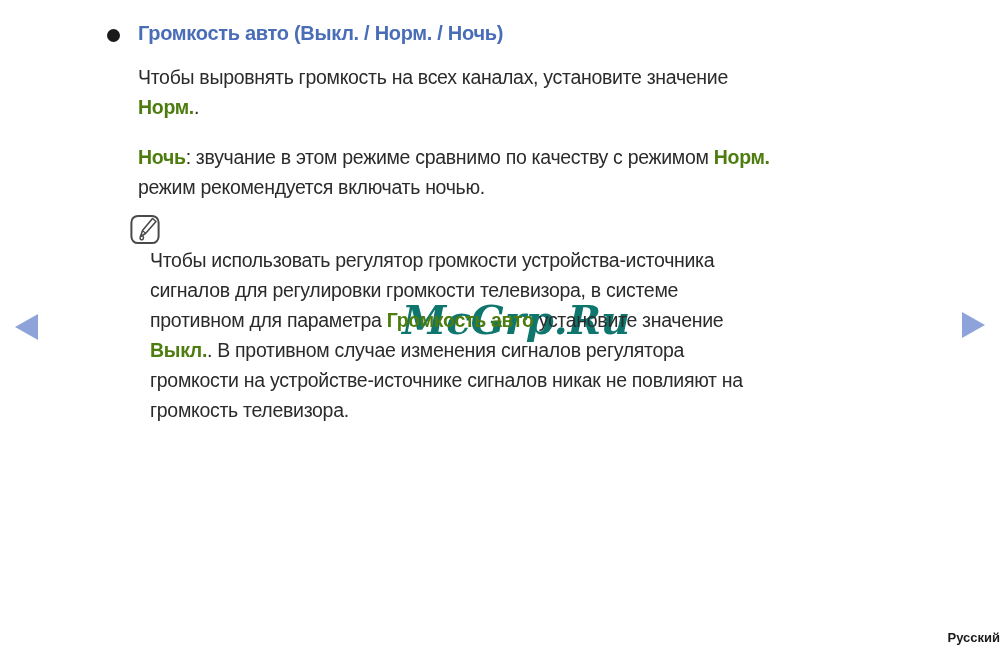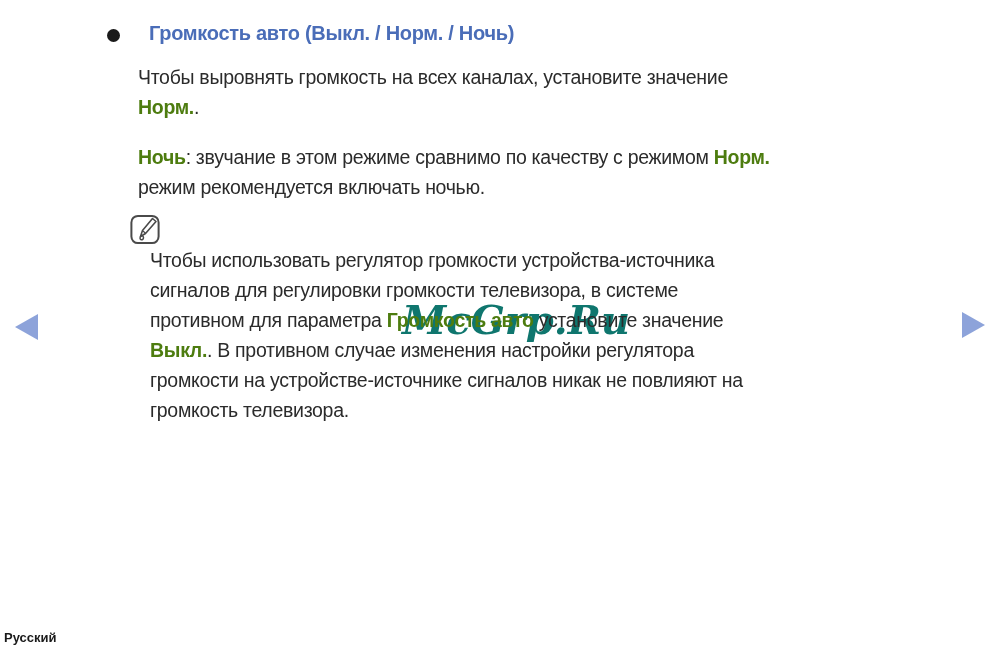--- a/index.html
+++ b/index.html
@@ -28,21 +28,21 @@
     height: 13px;
     border-radius: 50%;
     background: #1a1a1a;
   }
   .line {
     white-space: nowrap;
     font-size: 19.5px;
     line-height: 30px;
     letter-spacing: -0.3px;
   }
-  .heading .line { font-weight: bold; color: #4a6db8; font-size: 20px; margin-left: 11px; }
+  .heading .line { font-weight: bold; color: #4a6db8; font-size: 20px; }
   .para1 { margin-top: 14px; }
   .para2 { margin-top: 20px; }
   .blue { color: #4d7c0f; font-weight: bold; }
   .note {
     margin-top: 10px;
     margin-left: -8px;
     display: flex;
     align-items: flex-start;
     flex-direction: column;
   }
@@ -82,24 +82,24 @@
   }
   .arrow-right {
     left: 962px;
     top: 312px;
     border-top: 13.5px solid transparent;
     border-bottom: 13.5px solid transparent;
     border-left: 23px solid #8da3da;
   }
   .footer {
     position: absolute;
-    left: 4px;
+    left: 10px;
     right: 0;
     top: 630px;
-    text-align: left;
+    text-align: right;
     font-size: 13px;
     font-weight: bold;
     color: #1a1a1a;
     z-index: 2;
   }
 </style>
 </head>
 <body>
 
 <div class="page">
@@ -130,21 +130,21 @@
       <svg class="note-icon" viewBox="0 0 30 31" xmlns="http://www.w3.org/2000/svg">
         <rect x="1.4" y="1.9" width="27.2" height="27.2" rx="6.5" fill="none" stroke="#4a4a4a" stroke-width="2"></rect>
         <path d="M10.5 22.5 L12.5 16.5 L22.5 4.5 L26 7.5 L15.5 19.5 Z" fill="none" stroke="#4a4a4a" stroke-width="1.6" stroke-linejoin="round"></path>
         <path d="M13 17 L15.5 19.2" fill="none" stroke="#4a4a4a" stroke-width="1.2"></path>
         <path d="M10.5 22.5 C 8.5 26.5, 13.5 27, 13.5 23.5 C 13.5 21.5, 10.8 21.5, 10.5 22.5 Z" fill="none" stroke="#4a4a4a" stroke-width="1.5"></path>
       </svg>
       <div class="note-text">
         <div class="line">Чтобы использовать регулятор громкости устройства-источника</div>
         <div class="line">сигналов для регулировки громкости телевизора, в системе</div>
         <div class="line"><span>противном для параметра </span><span class="blue">Громкость авто</span><span> установите значение</span></div>
-        <div class="line"><span class="blue">Выкл.</span><span>. В противном случае изменения настройки регулятора</span></div>
+        <div class="line"><span class="blue">Выкл.</span><span>. В противном случае изменения сигналов регулятора</span></div>
         <div class="line">громкости на устройстве-источнике сигналов никак не повлияют на</div>
         <div class="line">громкость телевизора.</div>
       </div>
     </div>
   </div>
 
   <div class="footer">Русский</div>
 
 </div>
 

